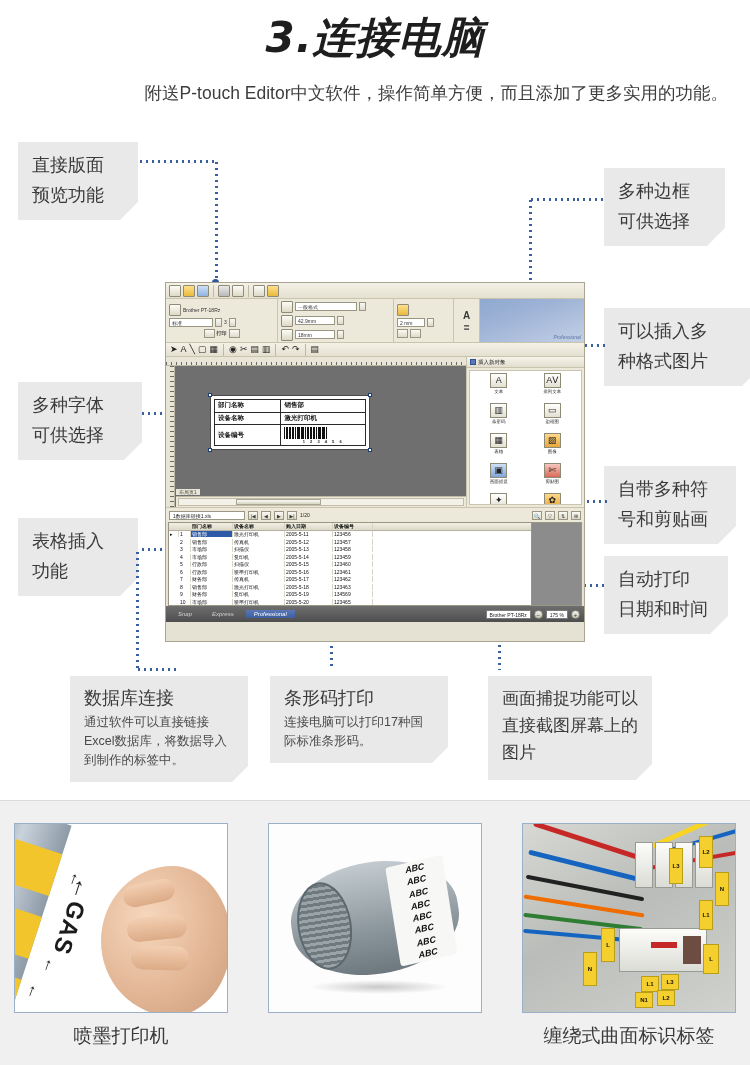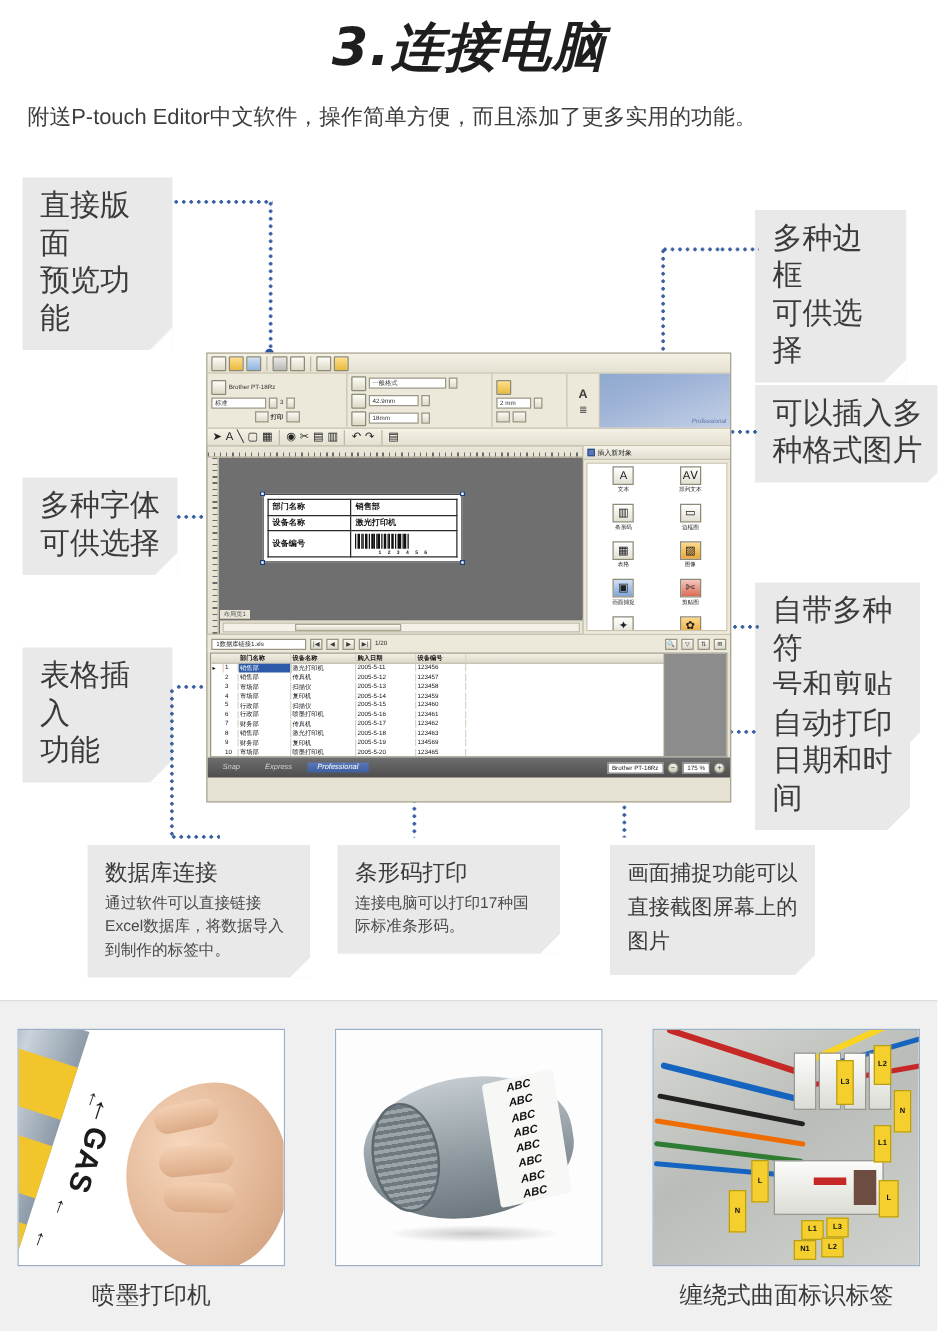--- a/index.html
+++ b/index.html
@@ -13,29 +13,29 @@
   
   .page-title{
     position:absolute; left:0; right:0; top:10px;
     text-align:center;
     font-size:42px; font-weight:bold; font-style:italic;
     letter-spacing:1px; color:#1e1e1e;
     font-family:"DejaVu Sans","Liberation Sans",sans-serif;
   }
   .subtitle{
     position:absolute; left:22px; right:22px; top:78px;
-    text-align:left; font-size:17.5px; line-height:30px; color:#3d3d3d;
+    text-align:right; font-size:17.5px; line-height:30px; color:#3d3d3d;
   }
 
   
   .callout{
     position:absolute;
     background:#e9e9e9;
     color:#3b3b3b;
-    font-size:24px;
+    font-size:18px;
     line-height:30px;
     padding:8px 12px 10px 14px;
     white-space:pre-line;
   }
   .callout.fold::after{
     content:""; position:absolute; right:0; bottom:0;
     border-style:solid; border-width:0 0 18px 18px;
     border-color:transparent transparent #ffffff transparent;
   }
 

